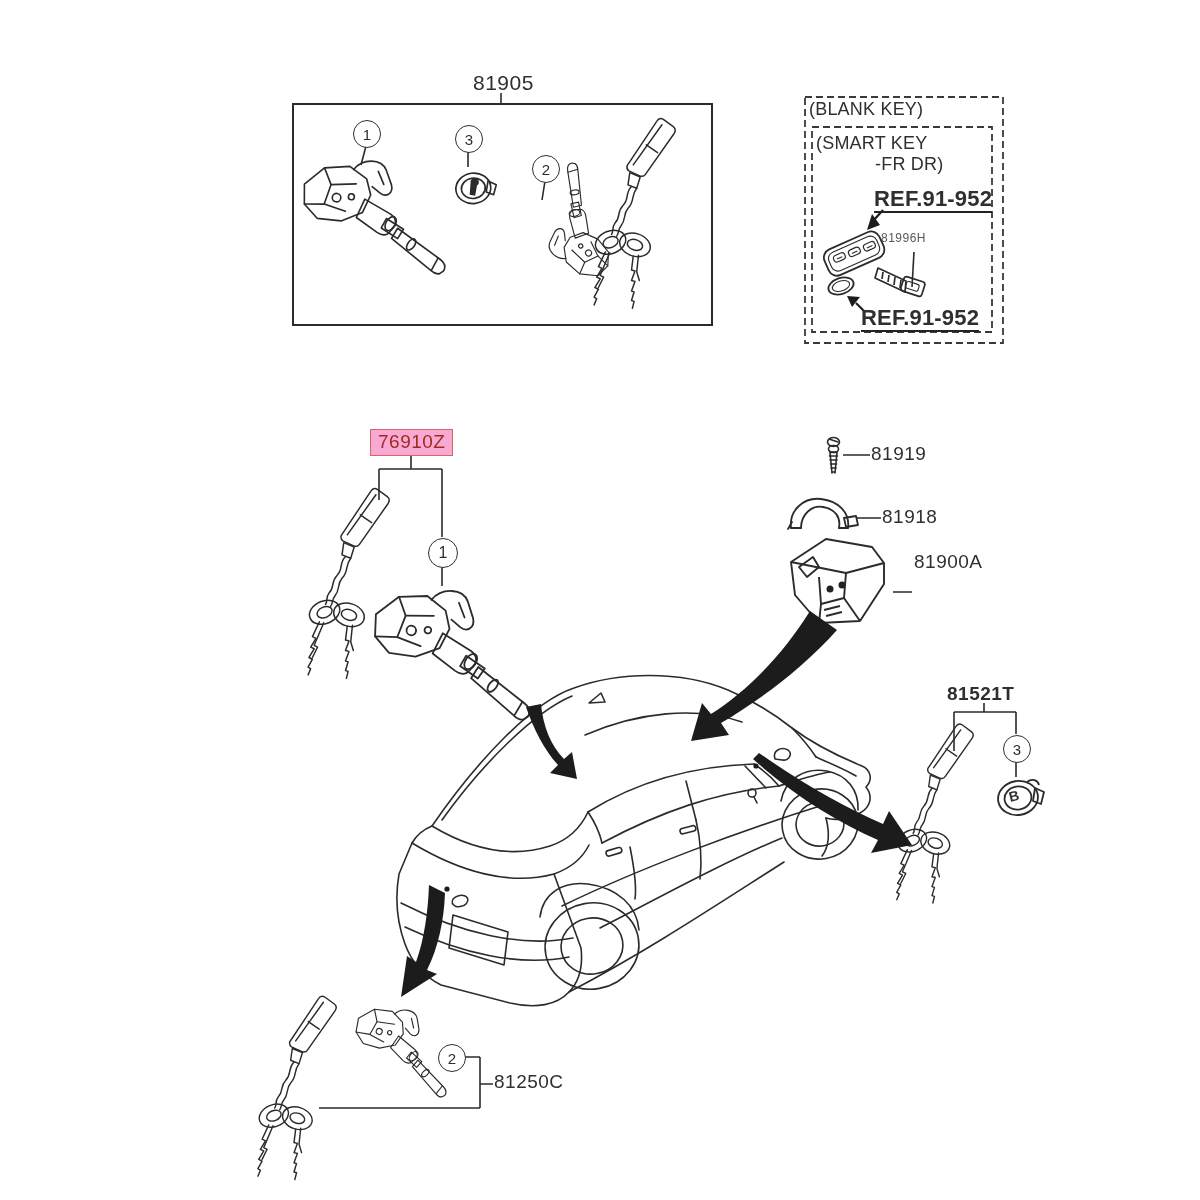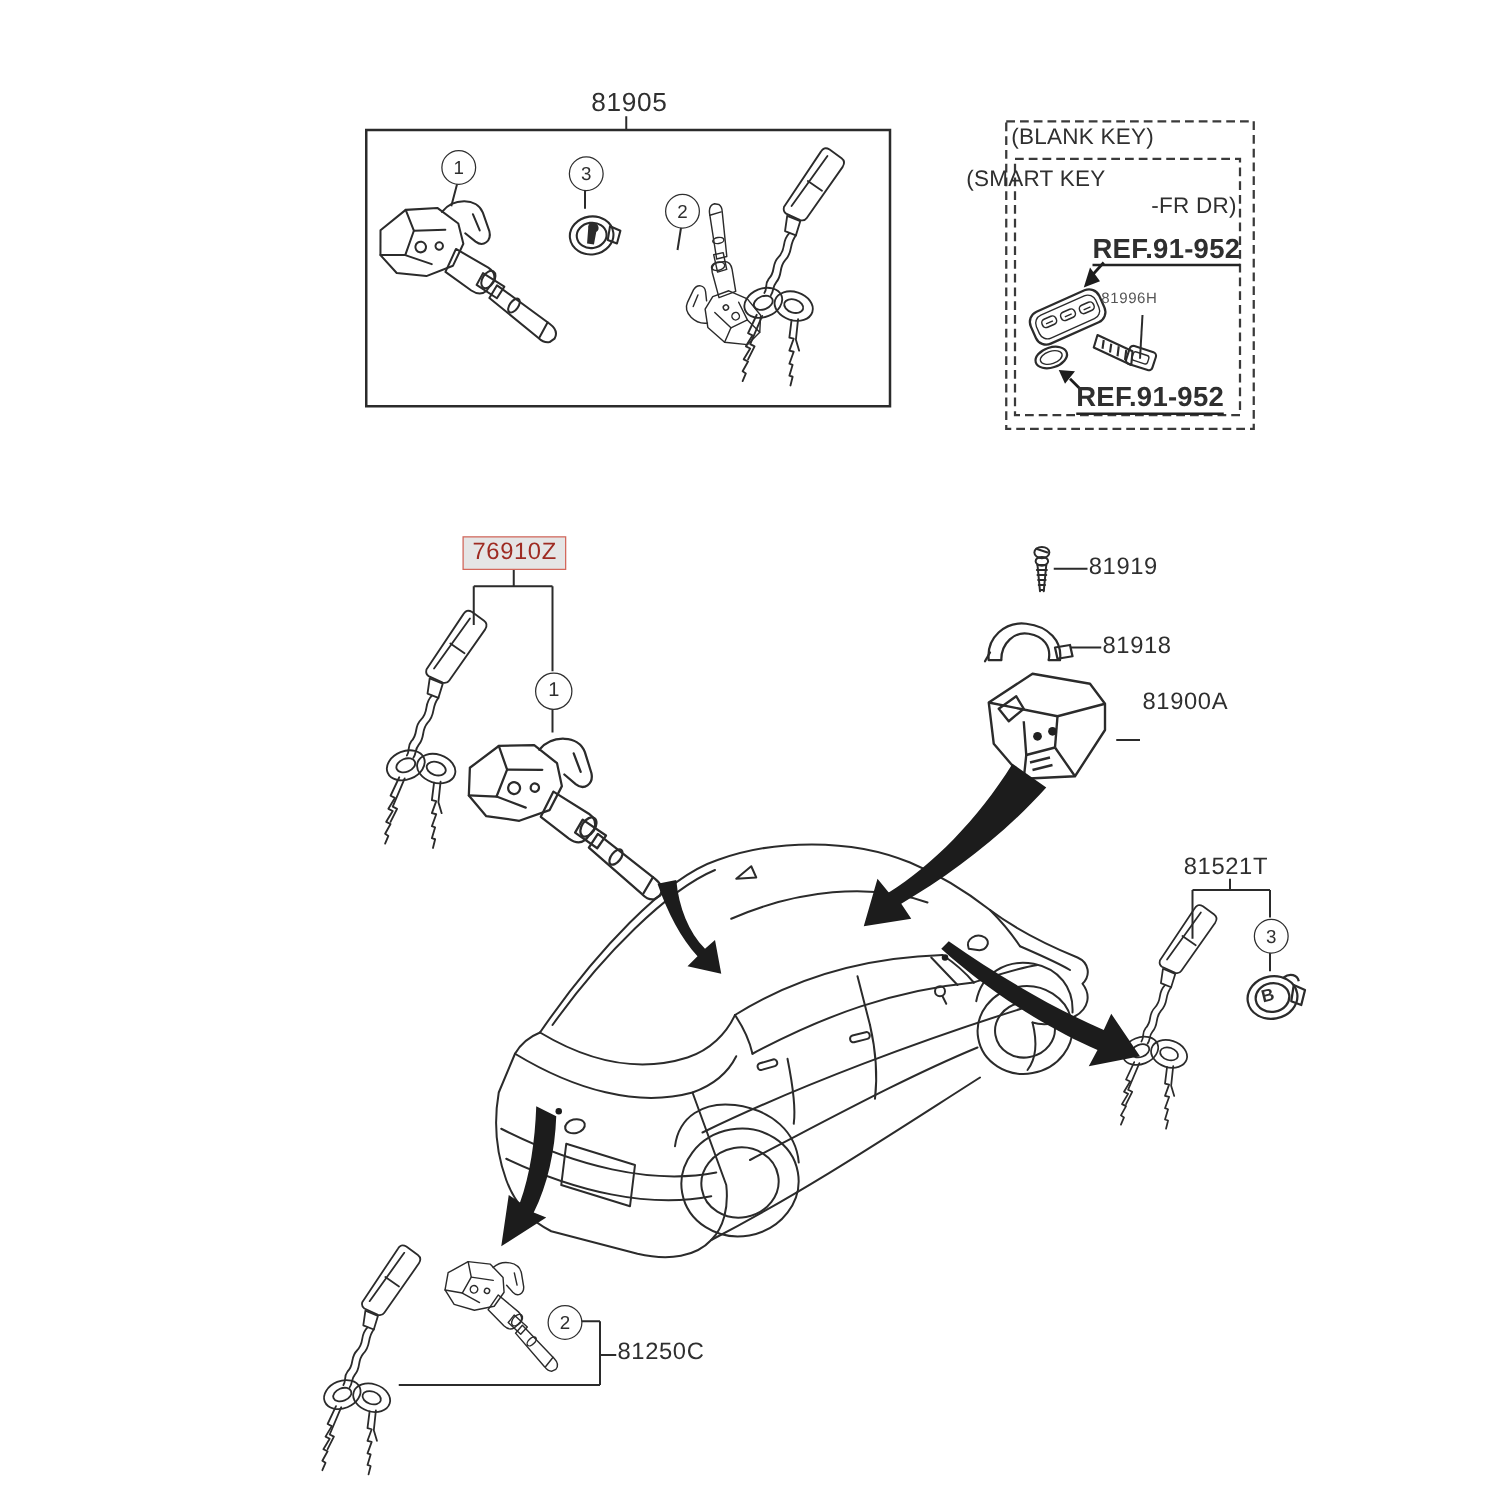--- a/index.html
+++ b/index.html
@@ -4,21 +4,21 @@
 <style>
   html,body{margin:0;padding:0;background:#ffffff;width:1200px;height:1200px;overflow:hidden;}
   .stage{position:relative;width:1200px;height:869px;background:#fff;
          font-family:"Liberation Sans","DejaVu Sans",sans-serif;color:#2f2f2f;margin-left:40px;}
   svg{position:absolute;left:0;top:0;}
   .lbl{position:absolute;white-space:nowrap;font-size:19px;letter-spacing:.5px;color:#2f2f2f;line-height:1.05;}
   .lbl.big{font-size:21px;}
   .lbl.paren{font-size:18px;letter-spacing:.2px;}
   .lbl.ref{font-size:22px;font-weight:bold;border-bottom:2.5px solid #232323;padding-bottom:1px;letter-spacing:.2px;}
   .lbl.muted{color:#565656;}
-  .hl{display:inline-block;background:#e5e5e5;border:1px solid #d4685c;color:#9e2b22;
+  .hl{display:inline-block;background:#f9a8d4;border:1px solid #d4685c;color:#9e2b22;
       padding:1px 7px 2px 7px;font-size:19px;letter-spacing:.5px;}
   .co{position:absolute;border:1.8px solid #2f2f2f;border-radius:50%;background:#fff;
       display:flex;align-items:center;justify-content:center;font-size:15px;color:#2f2f2f;}
   .co.s26{width:26px;height:26px;}
   .co.s28{width:28px;height:28px;font-size:16px;}
   .mark-b{position:absolute;font-size:14px;font-weight:bold;transform:rotate(-14deg);color:#2f2f2f;}
 </style>
 </head>
 <body>
 
@@ -218,33 +218,33 @@
   </g>
 </svg>
 
 <div class="lbl big" style="left:433px;top:72px;">81905</div>
 
 <div class="co s26" style="left:313px;top:120px;">1</div>
 <div class="co s26" style="left:415px;top:125px;">3</div>
 <div class="co s26" style="left:492px;top:155px;">2</div>
 
 <div class="lbl paren" style="left:769px;top:100px;text-align:center;">(BLANK KEY)</div>
-<div class="lbl paren" style="left:733px;top:134px;">(SMART KEY</div>
-<div class="lbl paren" style="left:881px;top:155px;">-FR DR)</div>
+<div class="lbl paren" style="left:776px;top:134px;">(SMART KEY</div>
+<div class="lbl paren" style="left:835px;top:155px;">-FR DR)</div>
 <div class="lbl ref" style="left:834px;top:187px;">REF.91-952</div>
 <div class="lbl muted" style="left:841px;top:232px;font-size:12px;">81996H</div>
 <div class="lbl ref" style="left:821px;top:306px;">REF.91-952</div>
 
 <div class="hl" style="position:absolute;left:330px;top:429px;">76910Z</div>
 <div class="co s28" style="left:388px;top:538px;">1</div>
 
 <div class="lbl" style="left:831px;top:444px;text-align:center;">81919</div>
 <div class="lbl" style="left:842px;top:507px;">81918</div>
 <div class="lbl" style="left:874px;top:552px;">81900A</div>
 
-<div class="lbl" style="left:907px;top:684px;">81521T</div>
+<div class="lbl" style="left:907px;top:684px;font-weight:bold;">81521T</div>
 <div class="co s26" style="left:963px;top:735px;">3</div>
 <div class="mark-b" style="left:969px;top:788px;">B</div>
 
 <div class="co s26" style="left:398px;top:1044px;">2</div>
 <div class="lbl" style="left:454px;top:1072px;">81250C</div>
 
 </div>
 
 </body></html>

